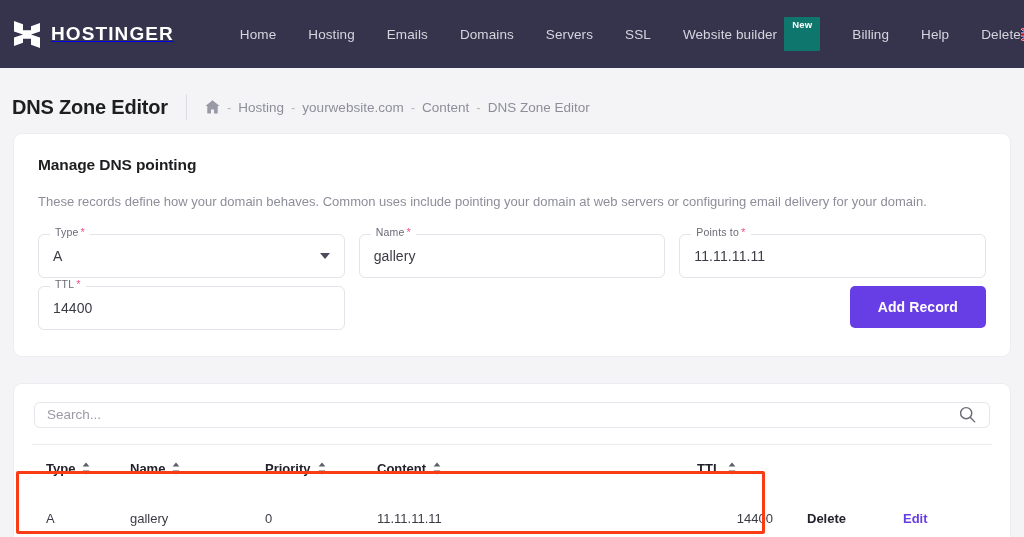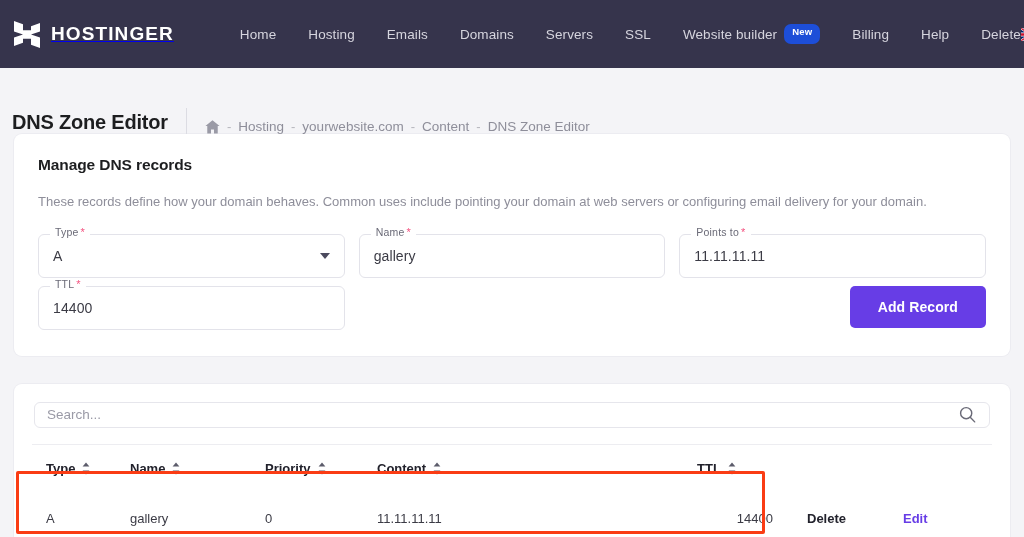--- a/index.html
+++ b/index.html
@@ -37,43 +37,43 @@
   }
   .nav-link {
     color: #d6d5de;
     font-size: 13.5px;
     text-decoration: none;
     white-space: nowrap;
     letter-spacing: 0.1px;
   }
   .nav-item-wb { display: flex; align-items: center; gap: 7px; }
   .badge-new {
-    background: #1d4ed8;
+    background: #0f766e;
     color: #ffffff;
     font-size: 9.5px;
     font-weight: bold;
-    border-radius: 7px;
-    padding: 3px 8px 8px 8px;
+    border-radius: 1px;
+    padding: 3px 8px 21px 8px;
     letter-spacing: 0.2px;
     line-height: 1;
   }
   .nav-right {
     margin-left: auto;
     display: flex;
     align-items: center;
     gap: 17px;
     padding-right: 44px;
   }
   .flag-icon { width: 19px; height: 13px; display: block; border-radius: 1px; }
   .bell-icon { width: 21px; height: 23px; display: block; }
 
   
   .page-head {
     display: flex;
-    align-items: flex-end;
+    align-items: center;
     padding: 12px 0 0 12px;
     height: 66px;
   }
   .page-title {
     font-size: 20px;
     font-weight: bold;
     color: #1d1e20;
     letter-spacing: -0.2px;
   }
   .crumb-divider {
@@ -312,21 +312,21 @@
     <span class="crumb-sep">-</span>
     <a class="crumb" href="#">yourwebsite.com</a>
     <span class="crumb-sep">-</span>
     <a class="crumb" href="#">Content</a>
     <span class="crumb-sep">-</span>
     <a class="crumb" href="#">DNS Zone Editor</a>
   </div>
 </div>
 
 <div class="card card-manage">
-  <div class="card-title">Manage DNS records</div>
+  <div class="card-title">Manage DNS pointing</div>
   <div class="card-desc">These records define how your domain behaves. Common uses include pointing your domain at web servers or configuring email delivery for your domain.</div>
 
   <div class="form-row">
     <div class="form-col-left">
       <div class="field">
         <span class="field-label">
           <span>Type</span>
           <span class="req">*</span>
         </span>
         <span class="field-value">A</span>

